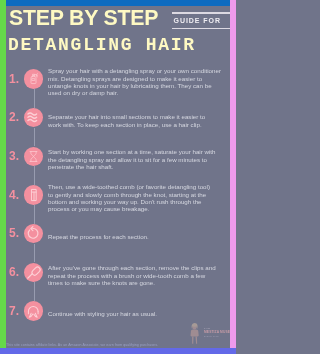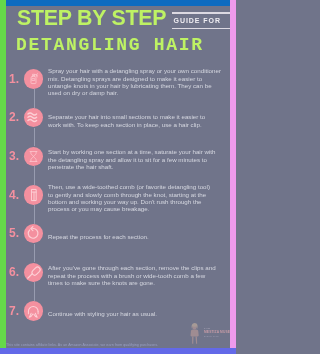--- a/index.html
+++ b/index.html
@@ -3,21 +3,21 @@
 <meta charset="utf-8">
 <style>
   html,body{margin:0;padding:0;}
   body{width:236px;height:354px;overflow:hidden;background:#70748a;
        font-family:"Liberation Sans",sans-serif;-webkit-font-smoothing:antialiased;}
   .page{position:relative;width:236px;height:354px;background:#70748a;overflow:hidden;}
   .topbar{position:absolute;left:6px;top:0;width:224px;height:6px;background:#0e6bc0;}
   .leftbar{position:absolute;left:0;top:0;width:6px;height:348px;background:#65d94a;}
   .rightbar{position:absolute;left:230px;top:0;width:6px;height:348px;background:#ee9aec;}
   .botbar{position:absolute;left:0;top:348px;width:236px;height:6px;background:#6369e8;}
-  .title{position:absolute;left:8px;top:0;width:236px;height:60px;color:#bef264;font-weight:bold;}
+  .title{position:absolute;left:0;top:0;width:236px;height:60px;color:#fef9c3;font-weight:bold;}
   .t1{position:absolute;left:9px;top:8.4px;font-size:21.3px;line-height:21.3px;white-space:nowrap;letter-spacing:-0.22px;}
   .t2{position:absolute;left:8px;top:35.2px;font-size:18px;line-height:21.3px;white-space:nowrap;letter-spacing:1.72px;font-family:Liberation Mono, monospace;}
   .badge{position:absolute;left:172px;top:12px;width:58px;}
   .rule{height:1.5px;background:#dcd9e2;}
   .btxt{color:#efedf2;font-size:7px;font-weight:bold;letter-spacing:0.95px;
         padding:3.3px 0 3.3px 1.5px;line-height:7.4px;}
   .num{position:absolute;color:#f4909f;font-weight:bold;font-size:12px;line-height:12px;}
   .circ{position:absolute;width:19.4px;height:19.4px;border-radius:50%;background:#f4909f;display:flex;align-items:center;justify-content:center;}
   .stxt{position:absolute;left:48px;color:#d6d8e1;font-size:6.2px;line-height:7.3px;white-space:pre;}
   .vline{position:absolute;left:33.7px;width:0.9px;background:#989cb0;}

